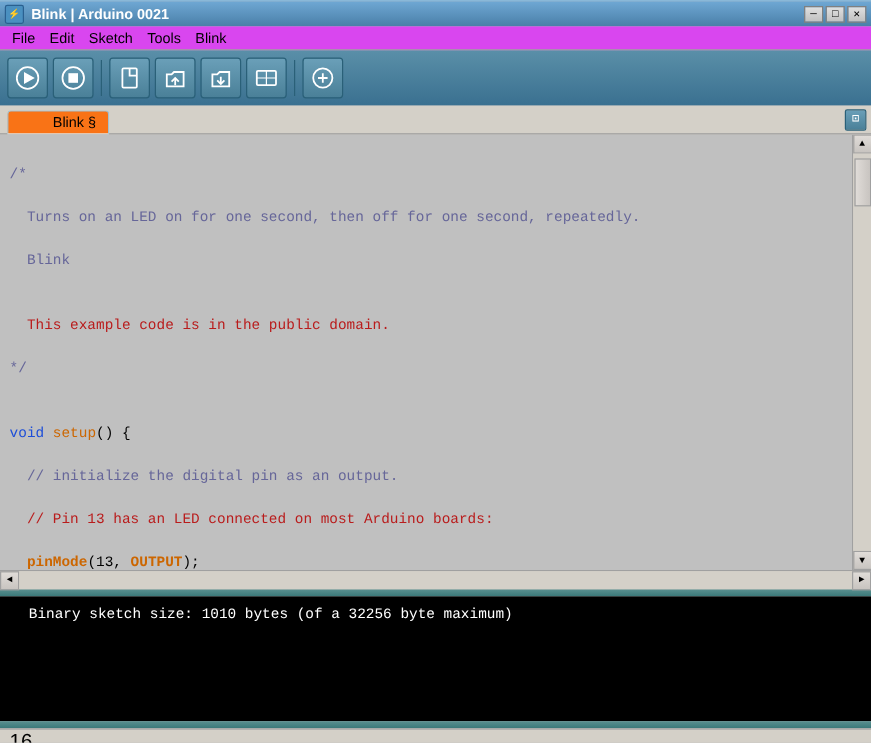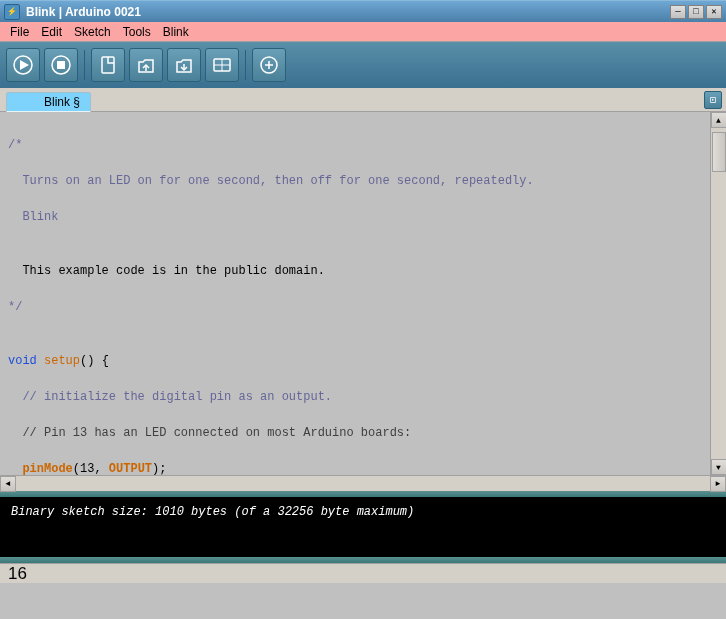--- a/index.html
+++ b/index.html
@@ -55,21 +55,21 @@
       display: flex;
       align-items: center;
       justify-content: center;
       font-size: 9px;
       cursor: pointer;
       color: #000;
     }
 
     
     #menu-bar {
-      background: #fca5a5;
+      background: #d946ef;
       display: flex;
       align-items: center;
       padding: 2px 4px;
       height: 20px;
       border-bottom: 1px solid #a0a0a0;
       font-family: Arial, sans-serif;
       font-size: 12px;
     }
     .menu-item {
       padding: 1px 6px;
@@ -122,21 +122,21 @@
       padding: 2px 10px 2px 10px;
       font-family: Arial, sans-serif;
       font-size: 12px;
       cursor: pointer;
       border-radius: 3px 3px 0 0;
       display: flex;
       align-items: center;
       gap: 4px;
     }
     .tab.active {
-      background: #7dd3fc;
+      background: #f97316;
       border-bottom: 1px solid #e8f4f8;
       margin-bottom: -1px;
       z-index: 1;
       padding-left: 37px;
     }
     #tab-expand-btn {
       position: absolute;
       right: 4px;
       bottom: 2px;
       width: 18px;
@@ -224,24 +224,23 @@
     }
     .h-scroll-track {
       flex: 1;
       height: 100%;
       background: #d4d0c8;
     }
 
     
     #console-container {
       background: #000;
-      padding: 6px 11px;
-      height: 60px;
+      padding: 6px 24px;
+      height: 104px;
       overflow: hidden;
-      font-style: italic;
     }
     #console-text {
       color: white;
       font-family: 'Courier New', Courier, monospace;
       font-size: 12px;
       line-height: 1.5;
     }
 
     
     #status-bar {
@@ -357,26 +356,26 @@
 </div>
 
 <div id="editor-area" style="height: 379px;">
   <div id="inner-editor">
     <div id="code-scroll-area">
       <div id="code-content">
 <span class="code-line"><span style="color:#666699">/*</span></span>
 <span class="code-line"><span style="color:#666699">  Turns on an LED on for one second, then off for one second, repeatedly.</span></span>
 <span class="code-line"><span style="color:#666699">  Blink</span></span>
 <span class="code-line"></span>
-<span class="code-line"><span style="color:#000000">  This example code is in the public domain.</span></span>
+<span class="code-line"><span style="color:#b91c1c">  This example code is in the public domain.</span></span>
 <span class="code-line"><span style="color:#666699">*/</span></span>
 <span class="code-line"></span>
 <span class="code-line"><span style="color:#1d4ed8">void </span><span style="color:#cc6600;font-weight:normal">setup</span><span style="color:#000">() {</span></span>
 <span class="code-line"><span style="color:#666699">  // initialize the digital pin as an output.</span></span>
-<span class="code-line"><span style="color:#404040">  // Pin 13 has an LED connected on most Arduino boards:</span></span>
+<span class="code-line"><span style="color:#b91c1c">  // Pin 13 has an LED connected on most Arduino boards:</span></span>
 <span class="code-line"><span style="color:#000">  </span><span style="color:#cc6600;font-weight:bold">pinMode</span><span style="color:#000">(13, </span><span style="color:#cc6600;font-weight:bold">OUTPUT</span><span style="color:#000">);</span></span>
 
 <span class="code-line"></span>
 
 
 
 
 
 
       </div>

